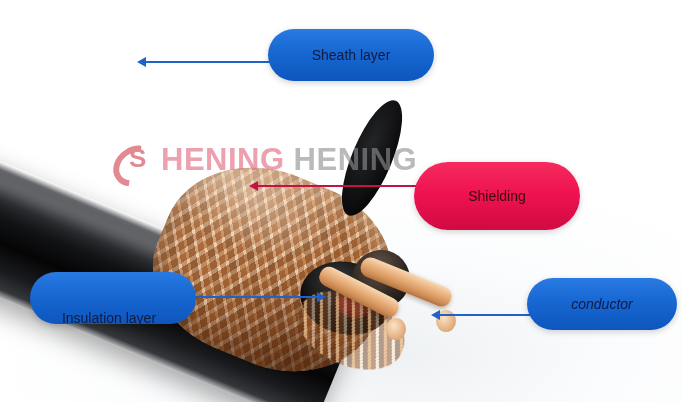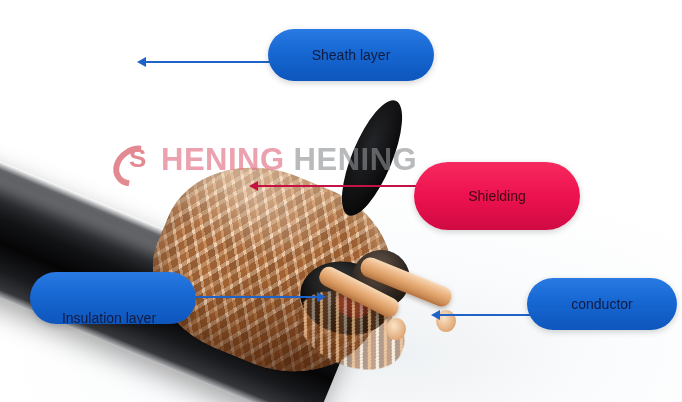--- a/index.html
+++ b/index.html
@@ -184,21 +184,21 @@
     background:linear-gradient(180deg,#2a7ae4 0%,#1767d2 45%,#0d56bd 100%);
   }
   .pill.red{
     background:linear-gradient(180deg,#f62a5e 0%,#ee1250 48%,#d00a43 100%);
     color:#3d0713;
   }
 
   #p-sheath{left:268px;top:29px;width:166px;height:52px;}
   #p-shield{left:414px;top:162px;width:166px;height:68px;}
   #p-insul {left:30px; top:272px;width:166px;height:52px;}
-  #p-cond  {left:527px;top:278px;width:150px;height:52px;}
+  #p-cond  {left:527px;top:278px;width:150px;height:52px;font-style:italic;}
 
   
   #p-insul .pill-text{position:relative;left:-4px;margin-top:40px;}
 </style>
 </head>
 <body>
 
 <div id="stage">
 
   <div class="cable-photo">

